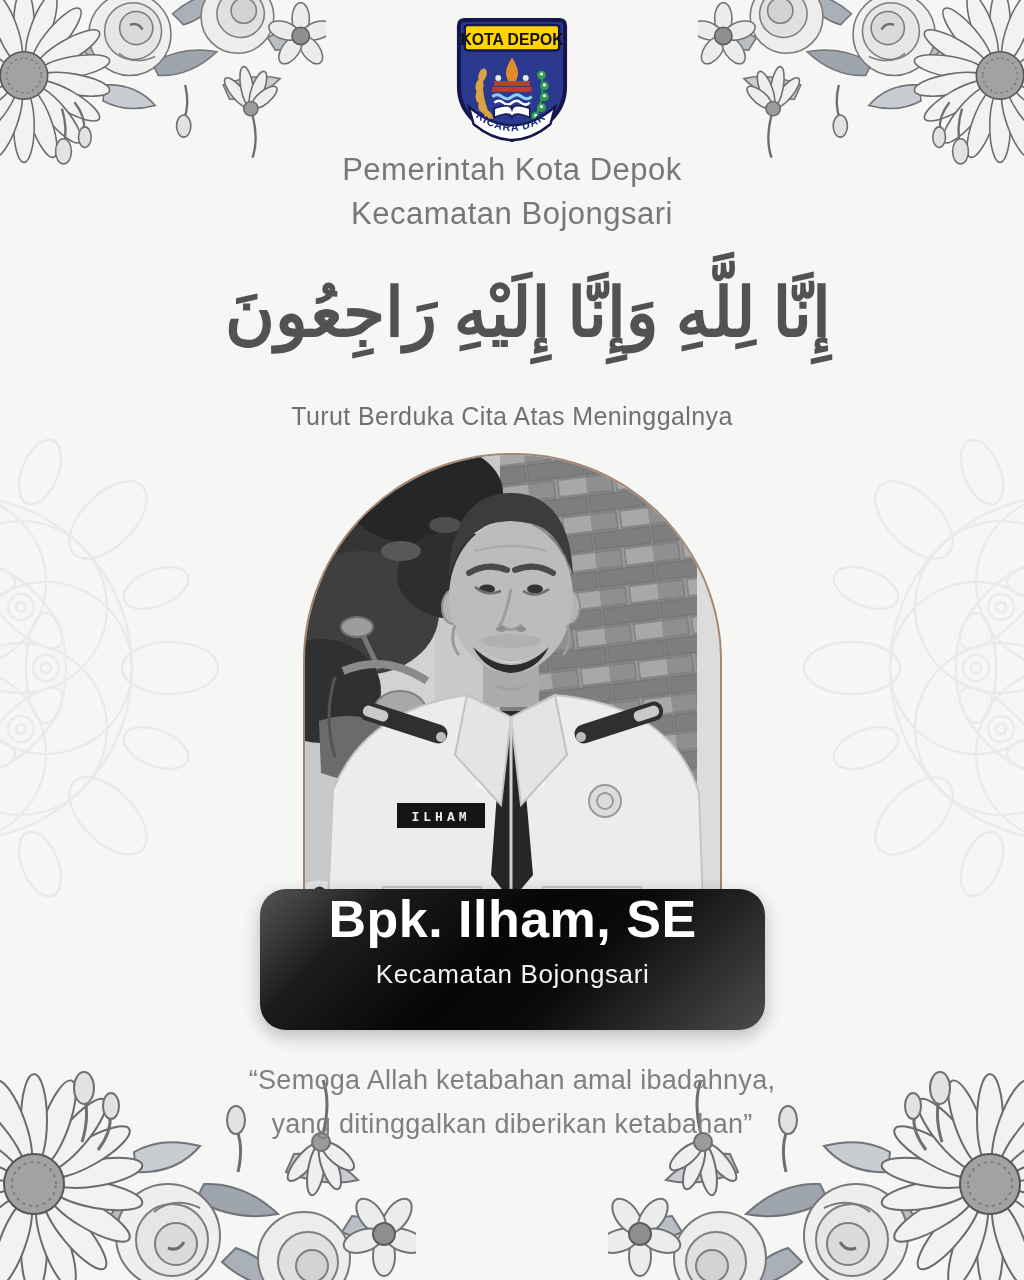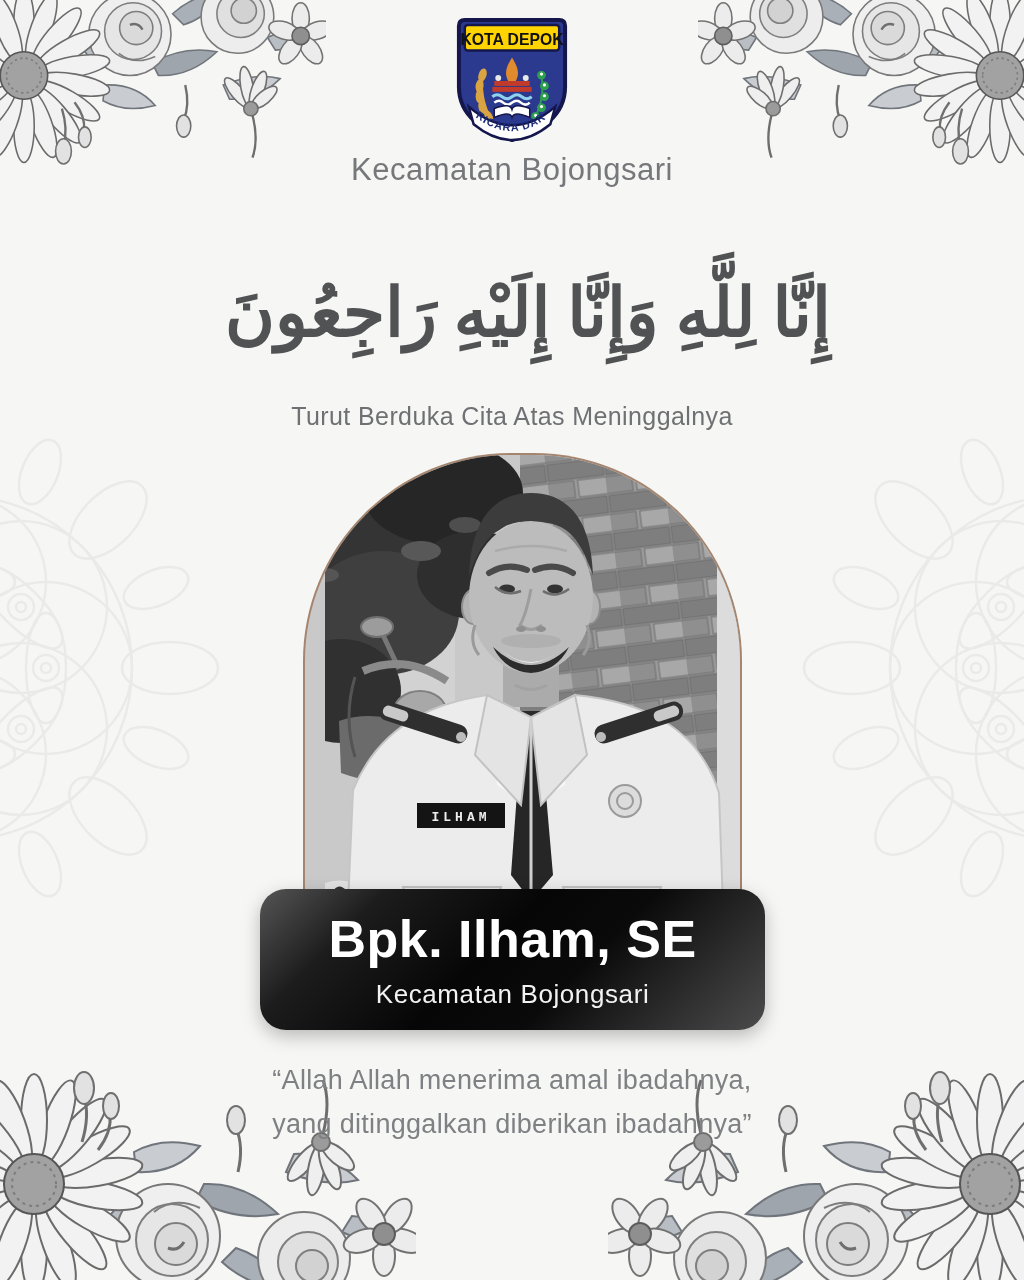--- a/index.html
+++ b/index.html
@@ -28,28 +28,28 @@
     display:flex;align-items:center;justify-content:center;
     direction:rtl;font-family:Liberation Serif, serif;
     font-size:68px;font-weight:bold;color:#515254;
   }
   .heading{left:0;top:402px;width:100%;text-align:center;color:#6f7073;
     font-size:25px;letter-spacing:.4px;}
   
   .photo-frame{
     left:303px;top:453px;width:415px;height:565px;
     border:2px solid #a5856d;border-bottom:none;
-    border-radius:208px 208px 0 0;overflow:hidden;background:#c9c9c9;padding-left:20px;
+    border-radius:208px 208px 0 0;overflow:hidden;background:#c9c9c9;
   }
   .photo-frame svg{display:block;}
   
   .name-card{
     left:260px;top:889px;width:505px;height:141px;border-radius:26px;
     background:linear-gradient(135deg,#6d6d6d -8%,#1c1c1c 20%,#060606 45%,#0a0a0a 62%,#606060 112%);
-    display:flex;flex-direction:column;align-items:center;justify-content:center;
+    display:flex;flex-direction:column;align-items:center;justify-content:flex-start;
     box-shadow:0 6px 18px rgba(0,0,0,.25);
   }
   .name-card .name{color:#ffffff;font-size:52px;font-weight:bold;letter-spacing:.5px;}
   .name-card .unit{color:#f2f2f2;font-size:26px;margin-top:10px;letter-spacing:.6px;}
   
   .quote{left:0;top:1058px;width:100%;text-align:center;color:#7e8083;
     font-size:27px;line-height:44px;letter-spacing:.3px;}
 </style>
 </head>
 <body>
@@ -263,20 +263,21 @@
   <path d="M42,94 Q58,88 60,95 Q62,88 78,94 L78,103 Q62,96 60,103 Q58,96 42,103 Z" fill="#ffffff" stroke="#14164c" stroke-width="1.5"></path>
 
   <path d="M16,92 Q60,130 104,92 L99,110 Q60,142 21,110 Z" fill="#ffffff" stroke="#14164c" stroke-width="2.5"></path>
   <path id="motto-arc" d="M22,102 Q60,132 98,102" fill="none"></path>
   <text font-size="11" font-weight="bold" fill="#1b2a7a" font-family="Liberation Sans, sans-serif" letter-spacing="1">
     <textPath href="#motto-arc" startOffset="50%" text-anchor="middle">PARICARA DARMA</textPath>
   </text>
 </svg>
 
 <div class="abs gov-lines">
+  <div>Pemerintah Kota Depok</div>
   <div>Kecamatan Bojongsari</div>
 </div>
 
 <div class="abs arabic" dir="rtl">إِنَّا لِلَّهِ وَإِنَّا إِلَيْهِ رَاجِعُونَ</div>
 
 <div class="abs heading">Turut Berduka Cita Atas Meninggalnya</div>
 
 <div class="abs photo-frame">
   <svg width="415" height="565" viewBox="0 0 415 565">
     <defs>
@@ -383,15 +384,15 @@
     </g>
   </svg>
 </div>
 
 <div class="abs name-card">
   <div class="name">Bpk. Ilham, SE</div>
   <div class="unit">Kecamatan Bojongsari</div>
 </div>
 
 <div class="abs quote">
-  <div>“Allah Allah menerima amal ibadahnya,</div>
-  <div>yang ditinggalkan diberikan ibadahnya”</div>
+  <div>“Semoga Allah ketabahan amal ibadahnya,</div>
+  <div>yang ditinggalkan diberikan ketabahan”</div>
 </div>
 
 </body></html>

